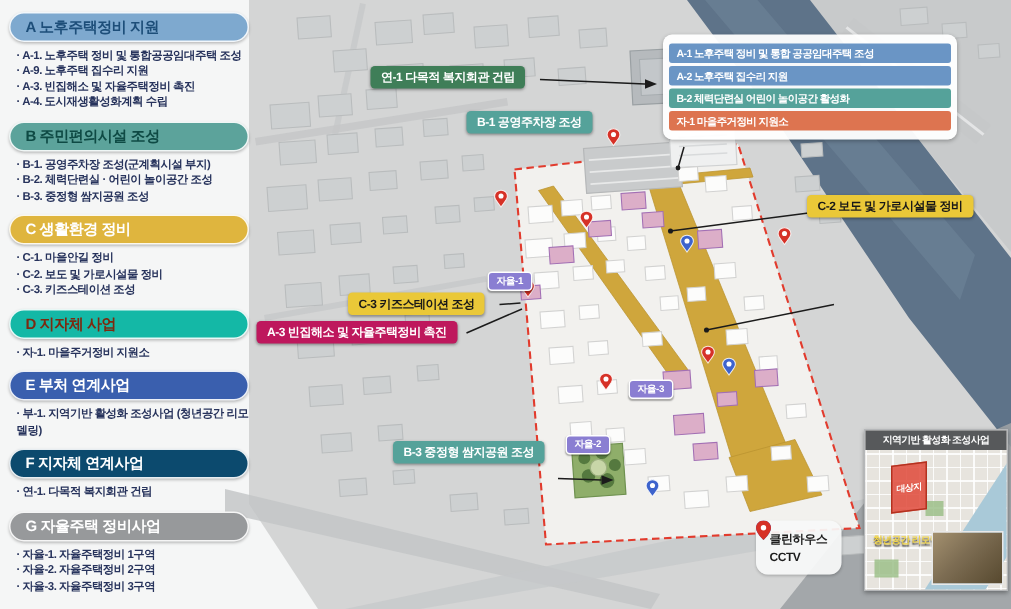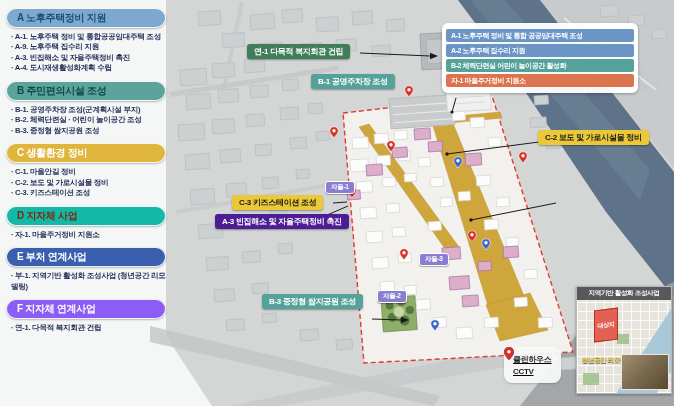--- a/index.html
+++ b/index.html
@@ -11,49 +11,49 @@
   .sidebar{position:absolute;left:6px;top:8px;width:160px;z-index:5;}
   .sec{margin-bottom:7px;}
   .sec-h{border-radius:10px;padding:2px 10px;font-size:10px;font-weight:800;
          border:1.5px solid rgba(255,255,255,.9);box-shadow:0 1px 2px rgba(0,0,0,.25);
          letter-spacing:-.3px;white-space:nowrap;}
   .h-a{background:#7ea9cf;color:#1d4e79}
   .h-b{background:#5ca39b;color:#0e4a44}
   .h-c{background:#dfb53e;color:#fff}
   .h-d{background:#14b8a6;color:#7c2a10}
   .h-e{background:#3a5fae;color:#fff}
-  .h-f{background:#8b5cf6;color:#fff}
+  .h-f{background:#0c4a6e;color:#fff}
   .h-g{background:#97999b;color:#fff}
   .sec-items{padding:4px 0 0 5px;}
   .it{font-size:7.6px;font-weight:700;color:#27335c;line-height:1.38;letter-spacing:-.3px;}
   .it::before{content:"· ";}
 
   
   .callout{position:absolute;z-index:6;font-size:8px;font-weight:800;padding:2px 7px;
            border-radius:3px;white-space:nowrap;color:#fff;letter-spacing:-.3px;
            box-shadow:0 1px 2px rgba(0,0,0,.35);}
   .cl-yellow{background:#eac838;color:#181818;}
   .cl-green{background:#3f7e58;}
   .cl-teal{background:#55a29a;}
-  .cl-blue{background:#4c1d95;margin-left:44px;}
+  .cl-blue{background:#be185d;}
 
   .infobox{position:absolute;left:442px;top:23px;width:188px;z-index:6;
            background:rgba(255,255,255,.95);border-radius:6px;padding:4px;
            box-shadow:0 1px 3px rgba(0,0,0,.3);}
   .infobox .row{font-size:7px;font-weight:800;color:#fff;padding:1.5px 5px;margin:2px 0;
                 border-radius:2px;white-space:nowrap;letter-spacing:-.4px;}
   .r-blue{background:#6a95c5}.r-teal{background:#55a29a}.r-orange{background:#dd7450}
 
   .badge{position:absolute;z-index:6;background:#8a7ed2;color:#fff;font-size:6.5px;
          font-weight:800;padding:1px 5px;border-radius:3px;border:1px solid #fff;
          box-shadow:0 1px 1px rgba(0,0,0,.3);white-space:nowrap;letter-spacing:-.3px;}
 
   
   .legend{position:absolute;left:504px;top:347px;z-index:6;background:rgba(248,249,249,.93);
-          border-radius:8px;padding:4px 9px;box-shadow:0 1px 2px rgba(0,0,0,.2);text-decoration:underline;}
+          border-radius:8px;padding:4px 9px;box-shadow:0 1px 2px rgba(0,0,0,.2);}
   .legend-row{display:flex;align-items:center;gap:5px;font-size:8px;font-weight:800;
               color:#1c1c1c;margin:2.5px 0;letter-spacing:-.3px;}
 
   
   .inset{position:absolute;left:576px;top:286px;width:94px;height:106px;z-index:6;
          border:1px solid #b5b7b9;background:#e7e4de;box-shadow:0 1px 3px rgba(0,0,0,.35);}
   .inset-title{background:#57595b;color:#fff;font-size:6.6px;font-weight:800;text-align:center;
                padding:2px 0;letter-spacing:-.4px;white-space:nowrap;}
   .inset-map{position:relative;width:100%;height:93px;overflow:hidden;background-color:#e7e4de;
     background-image:repeating-linear-gradient(90deg,rgba(255,255,255,.85) 0 1px,transparent 1px 9px),
@@ -335,20 +335,28 @@
       <div class="sec-items">
         <div class="it">부-1. 지역기반 활성화 조성사업 (청년공간 리모델링)</div>
       </div>
     </div>
     <div class="sec">
       <div class="sec-h h-f">F 지자체 연계사업</div>
       <div class="sec-items">
         <div class="it">연-1. 다목적 복지회관 건립</div>
       </div>
     </div>
+    <div class="sec">
+      <div class="sec-h h-g">G 자율주택 정비사업</div>
+      <div class="sec-items">
+        <div class="it">자율-1. 자율주택정비 1구역</div>
+        <div class="it">자율-2. 자율주택정비 2구역</div>
+        <div class="it">자율-3. 자율주택정비 3구역</div>
+      </div>
+    </div>
   </div>
 
   <div class="callout cl-green" style="left:247px;top:44px">연-1 다목적 복지회관 건립</div>
   <div class="callout cl-teal" style="left:311px;top:74px">B-1 공영주차장 조성</div>
   <div class="callout cl-yellow" style="left:538px;top:130px">C-2 보도 및 가로시설물 정비</div>
   <div class="callout cl-yellow" style="left:232px;top:195px">C-3 키즈스테이션 조성</div>
   <div class="callout cl-blue" style="left:171px;top:214px">A-3 빈집해소 및 자율주택정비 촉진</div>
   <div class="callout cl-teal" style="left:262px;top:294px">B-3 중정형 쌈지공원 조성</div>
 
   <div class="infobox">

